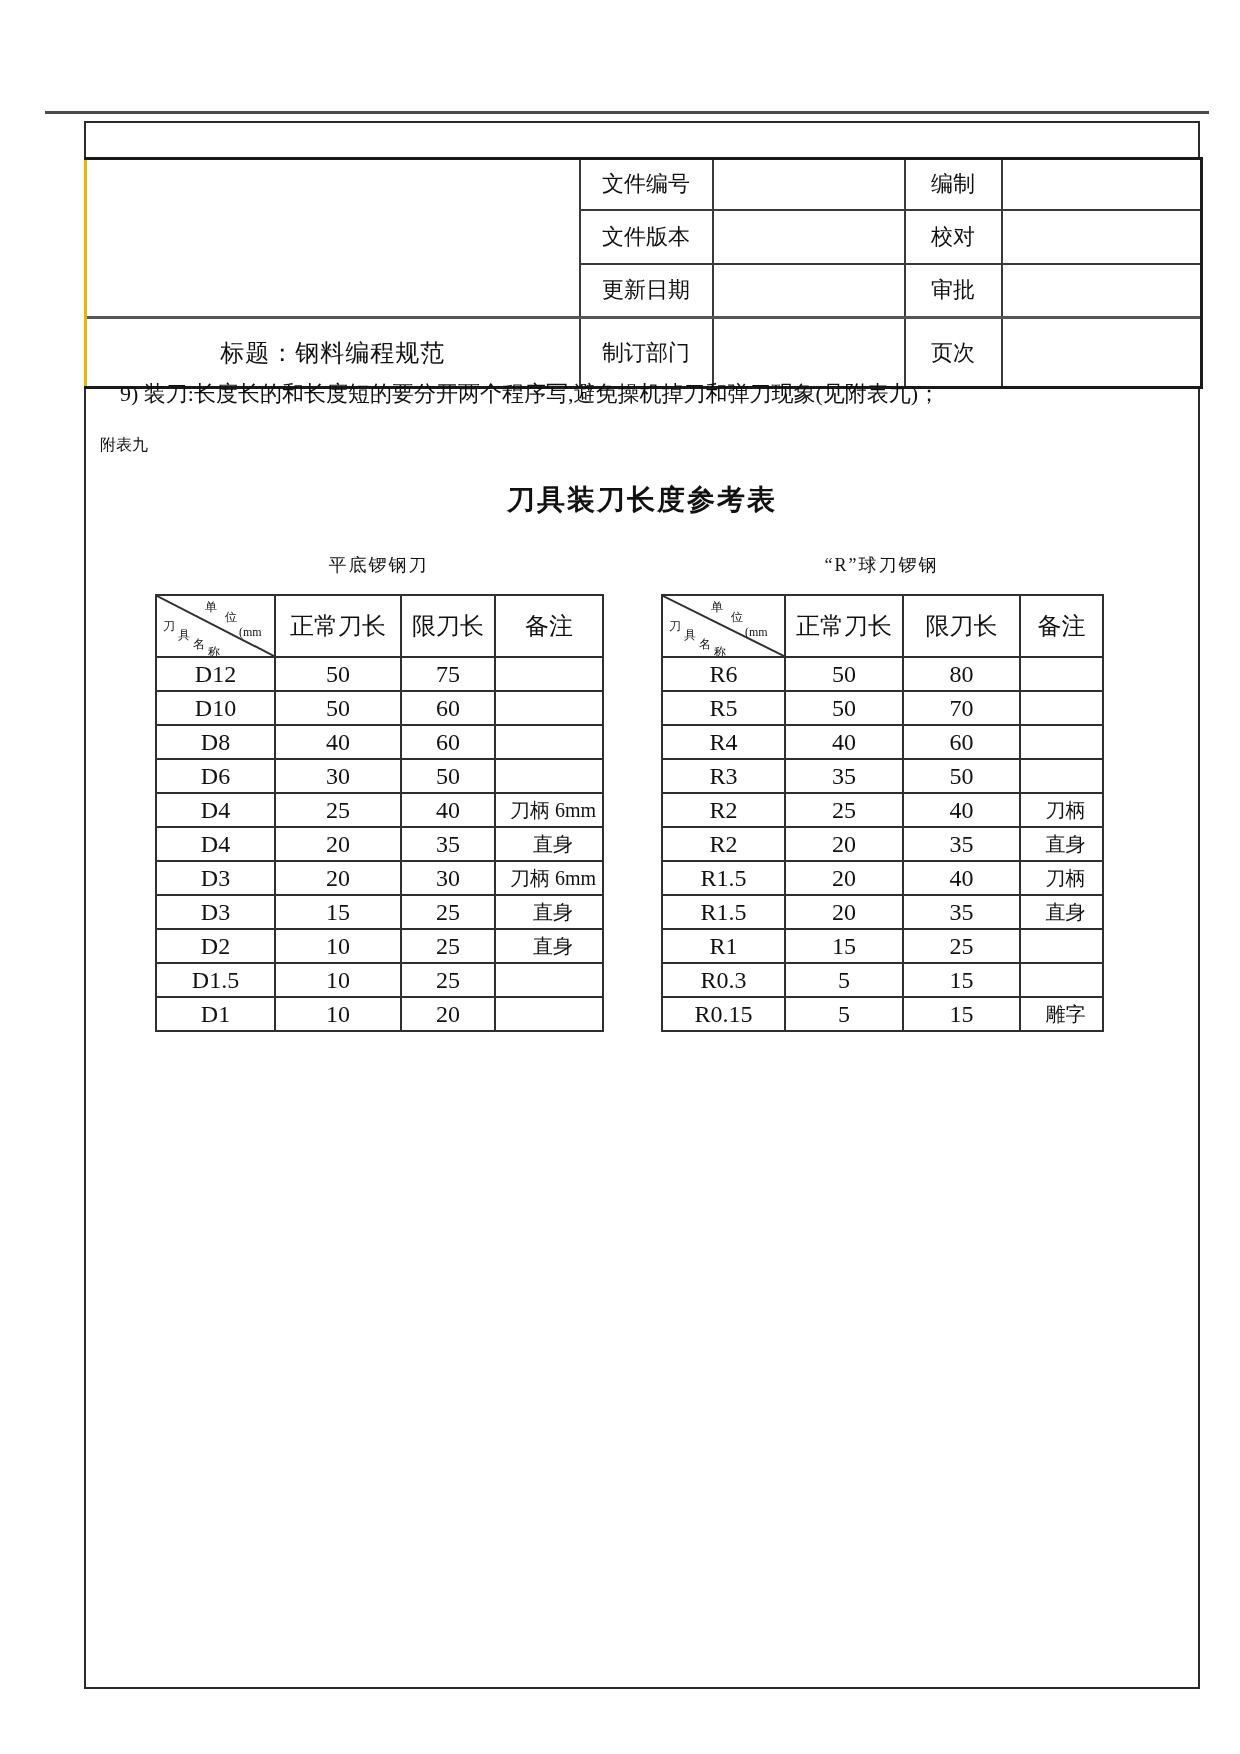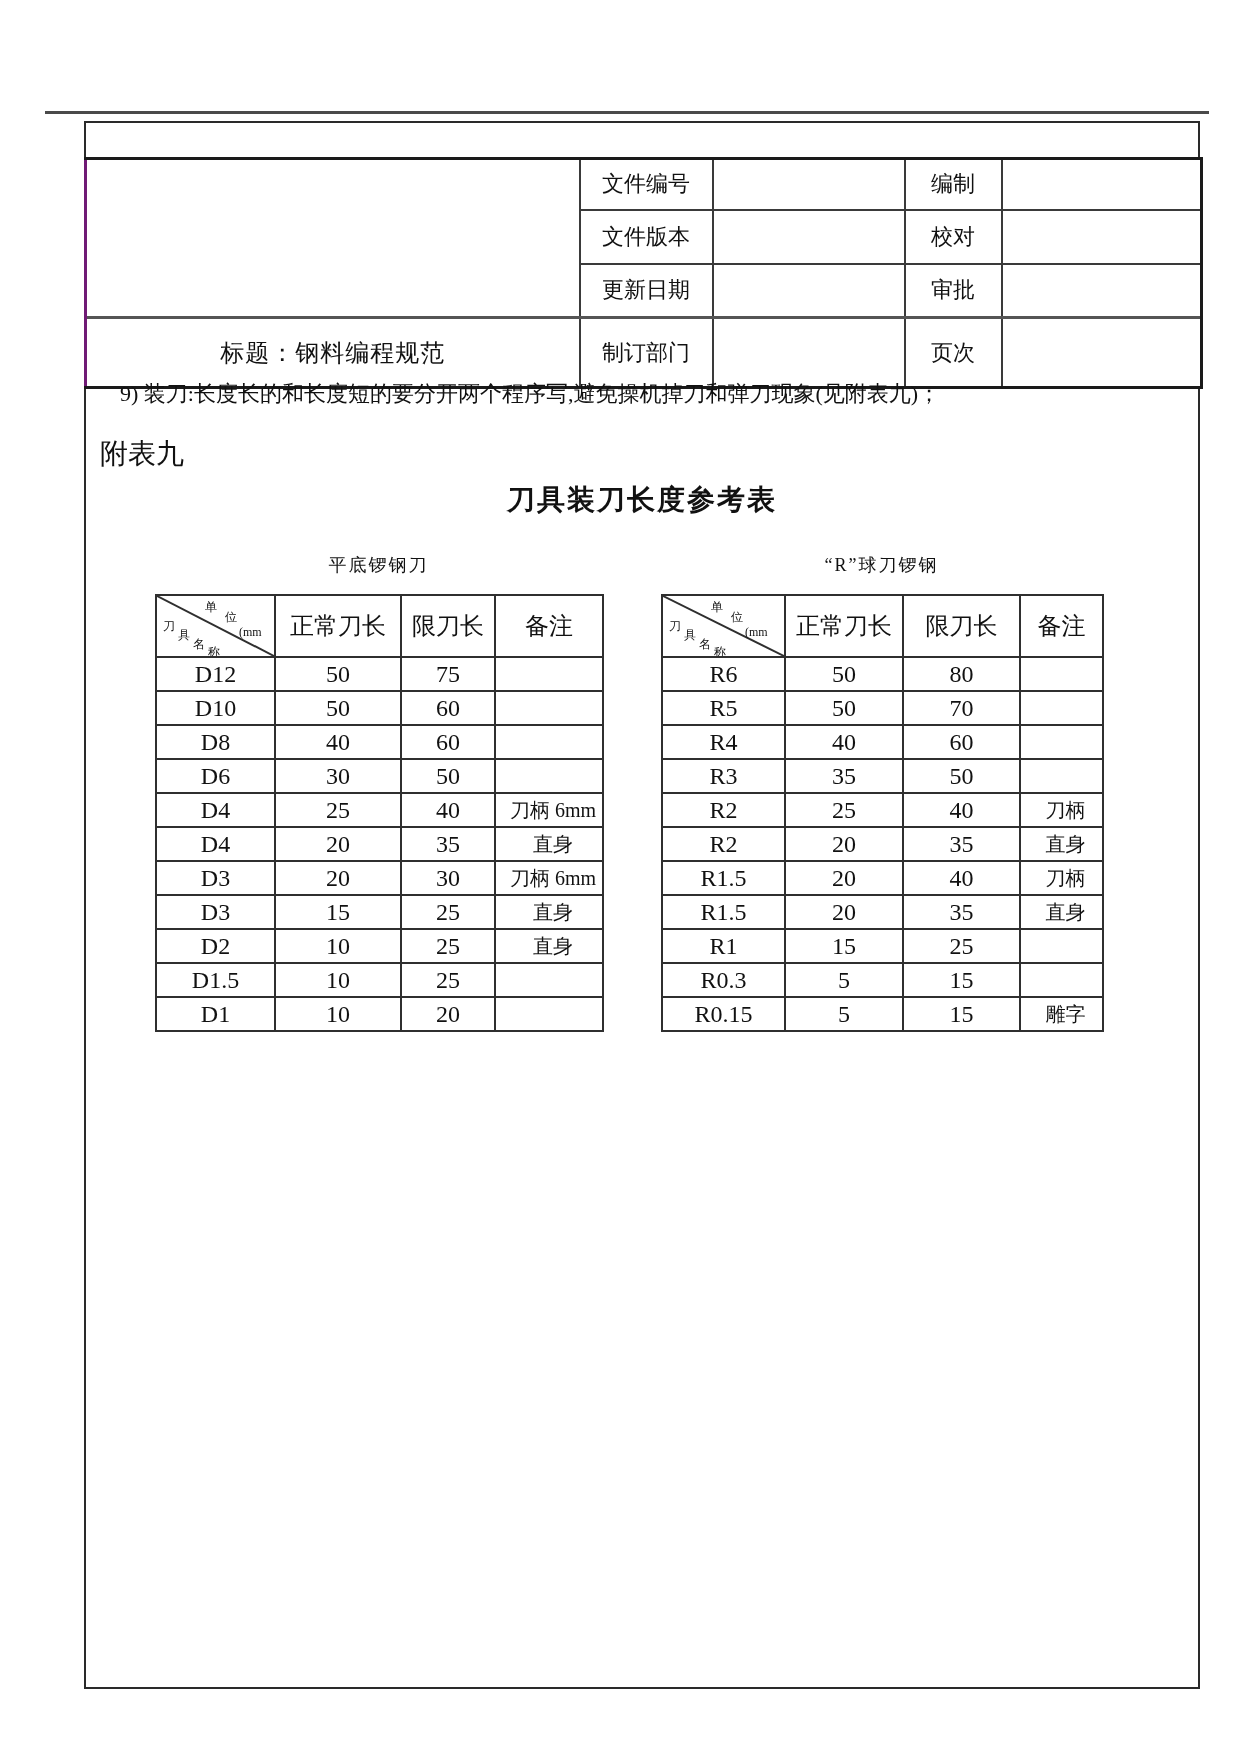--- a/index.html
+++ b/index.html
@@ -10,28 +10,28 @@
   .top-rule { position:absolute; left:45px; top:111px; width:1164px; height:3px; background:#4a4a4a; }
 
   .frame { position:absolute; left:84px; top:121px; width:1116px; height:1568px;
            border:2px solid #2a2a2a; background:#fff; }
 
   
   table.meta { border-collapse:collapse; table-layout:fixed; width:1116px; position:absolute; left:-2px; top:-2px;margin-top:36px; }
   table.meta td { border:2px solid #3a3a3a; font-size:22px; text-align:center; vertical-align:middle;
                   background:#fff; overflow:hidden; }
   table.meta tr.r1 td { border-top:3px solid #1a1a1a; }
-  table.meta td.bigcell { border-left:3px solid #701a75; }
+  table.meta td.bigcell { border-left:3px solid #eab308; }
   table.meta td.lastcol { border-right:3px solid #1a1a1a; }
   table.meta tr.r4 td { border-bottom:3px solid #1a1a1a; border-top:3px solid #555; }
   table.meta .title-cell { font-size:24px; letter-spacing:1px; }
 
   
   .item9 { position:absolute; left:34px; top:256px; width:1040px; font-size:22px; white-space:nowrap; }
-  .appendix { position:absolute; left:14px; top:312px; font-size:28px;font-family:Liberation Serif, serif; }
+  .appendix { position:absolute; left:14px; top:312px; font-size:16px;font-family:Liberation Serif, serif; }
   .big-title { position:absolute; left:0; top:358px; width:100%; text-align:center;
                font-family:"Liberation Sans","DejaVu Sans",sans-serif; font-weight:700; font-size:28px; letter-spacing:2px; }
   .subtitle { position:absolute; top:430px; font-size:18px; text-align:center; letter-spacing:2px; }
   .subtitle.left  { left:69px;  width:447px; }
   .subtitle.right { left:575px; width:441px; }
 
   
   .ref-wrap { position:absolute; top:471px; }
   .ref-wrap.left  { left:69px; }
   .ref-wrap.right { left:575px; }

